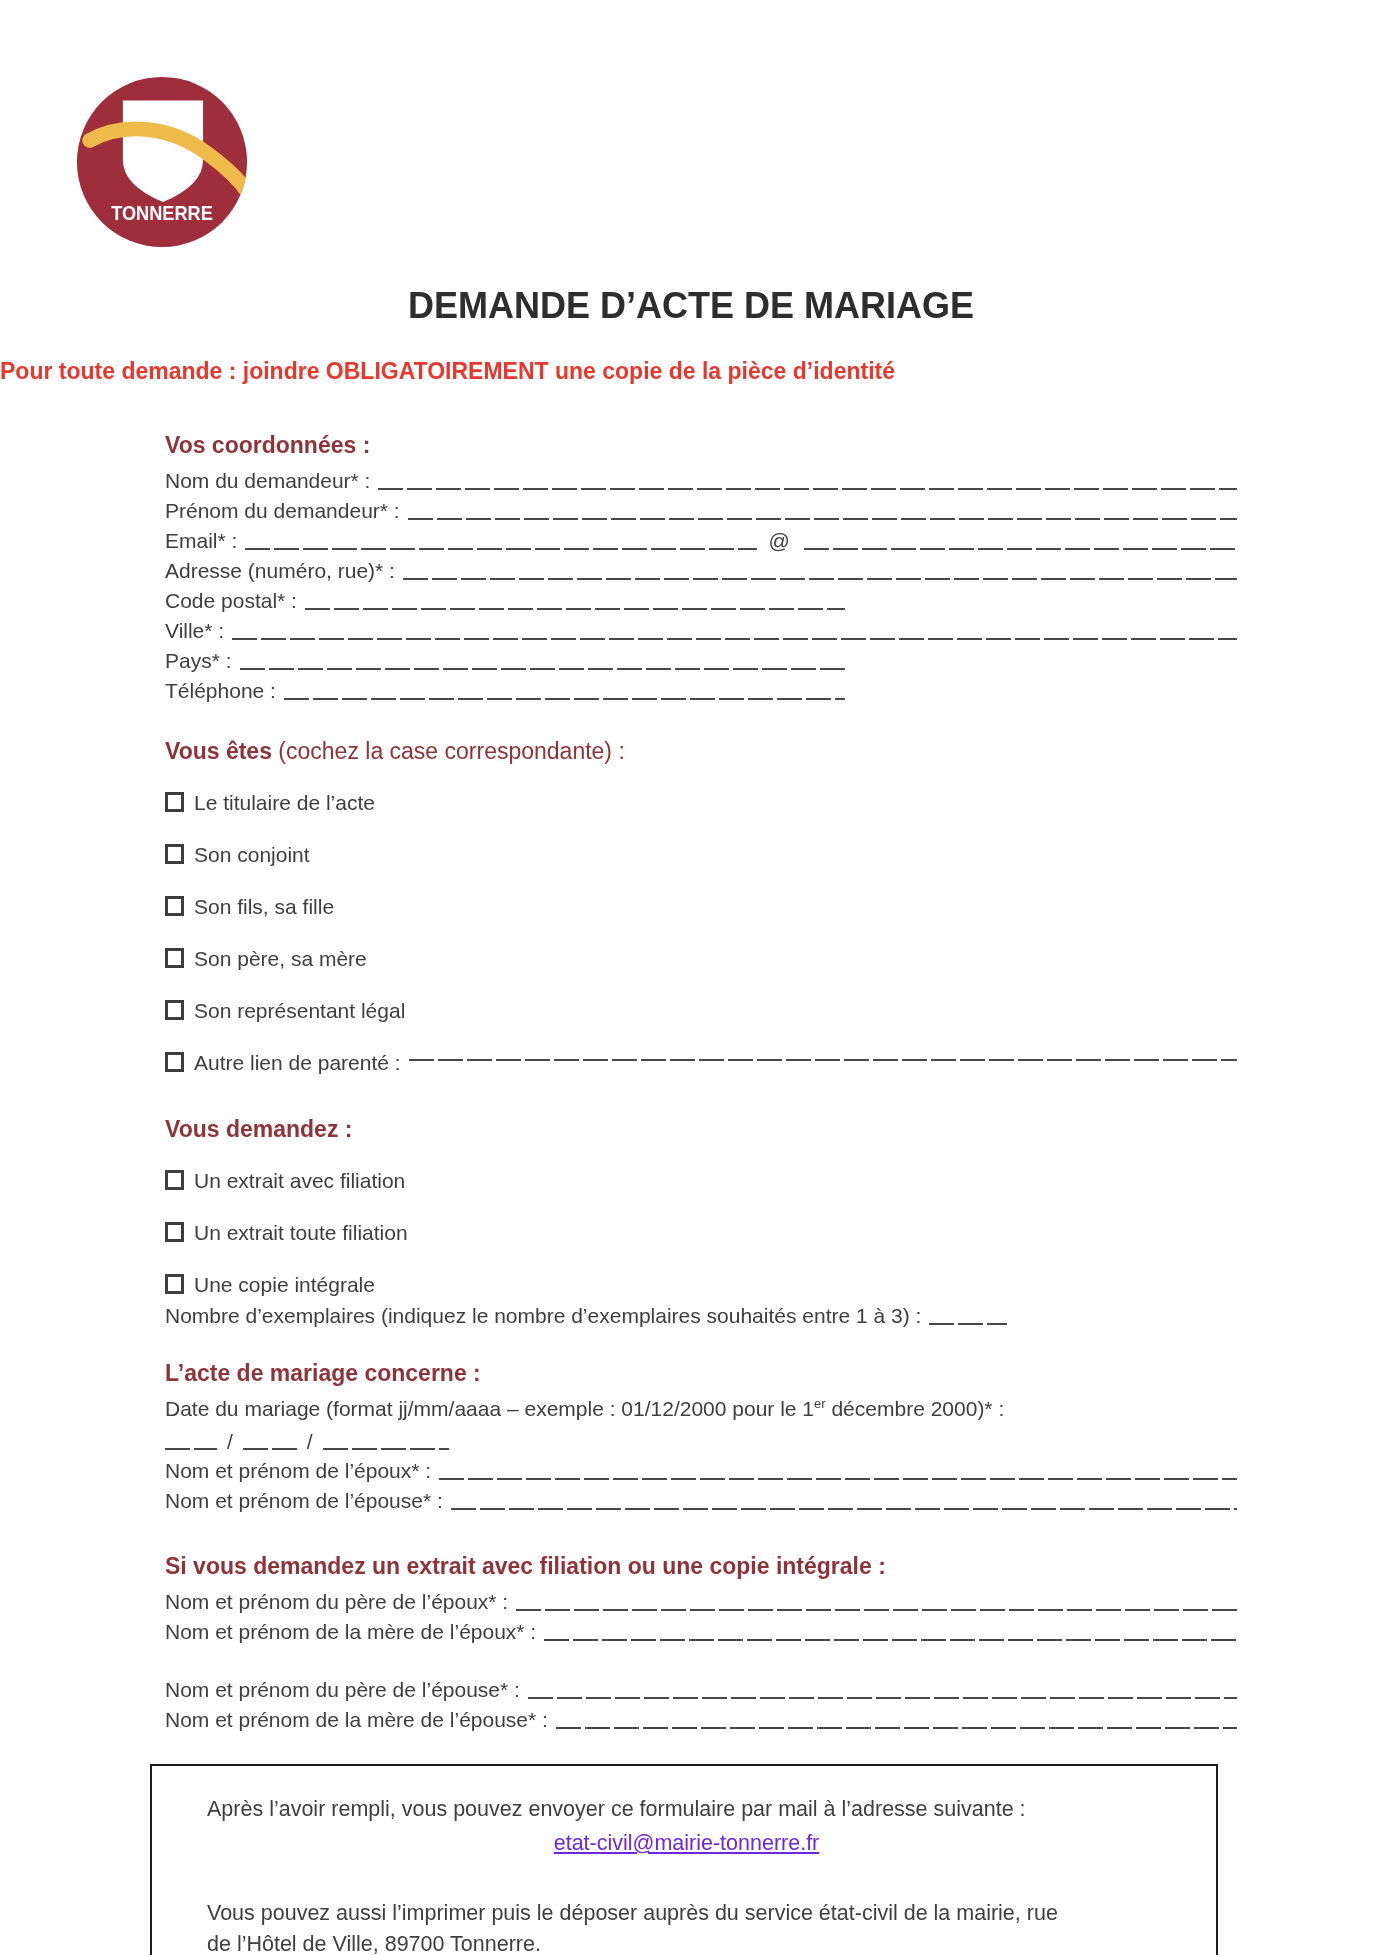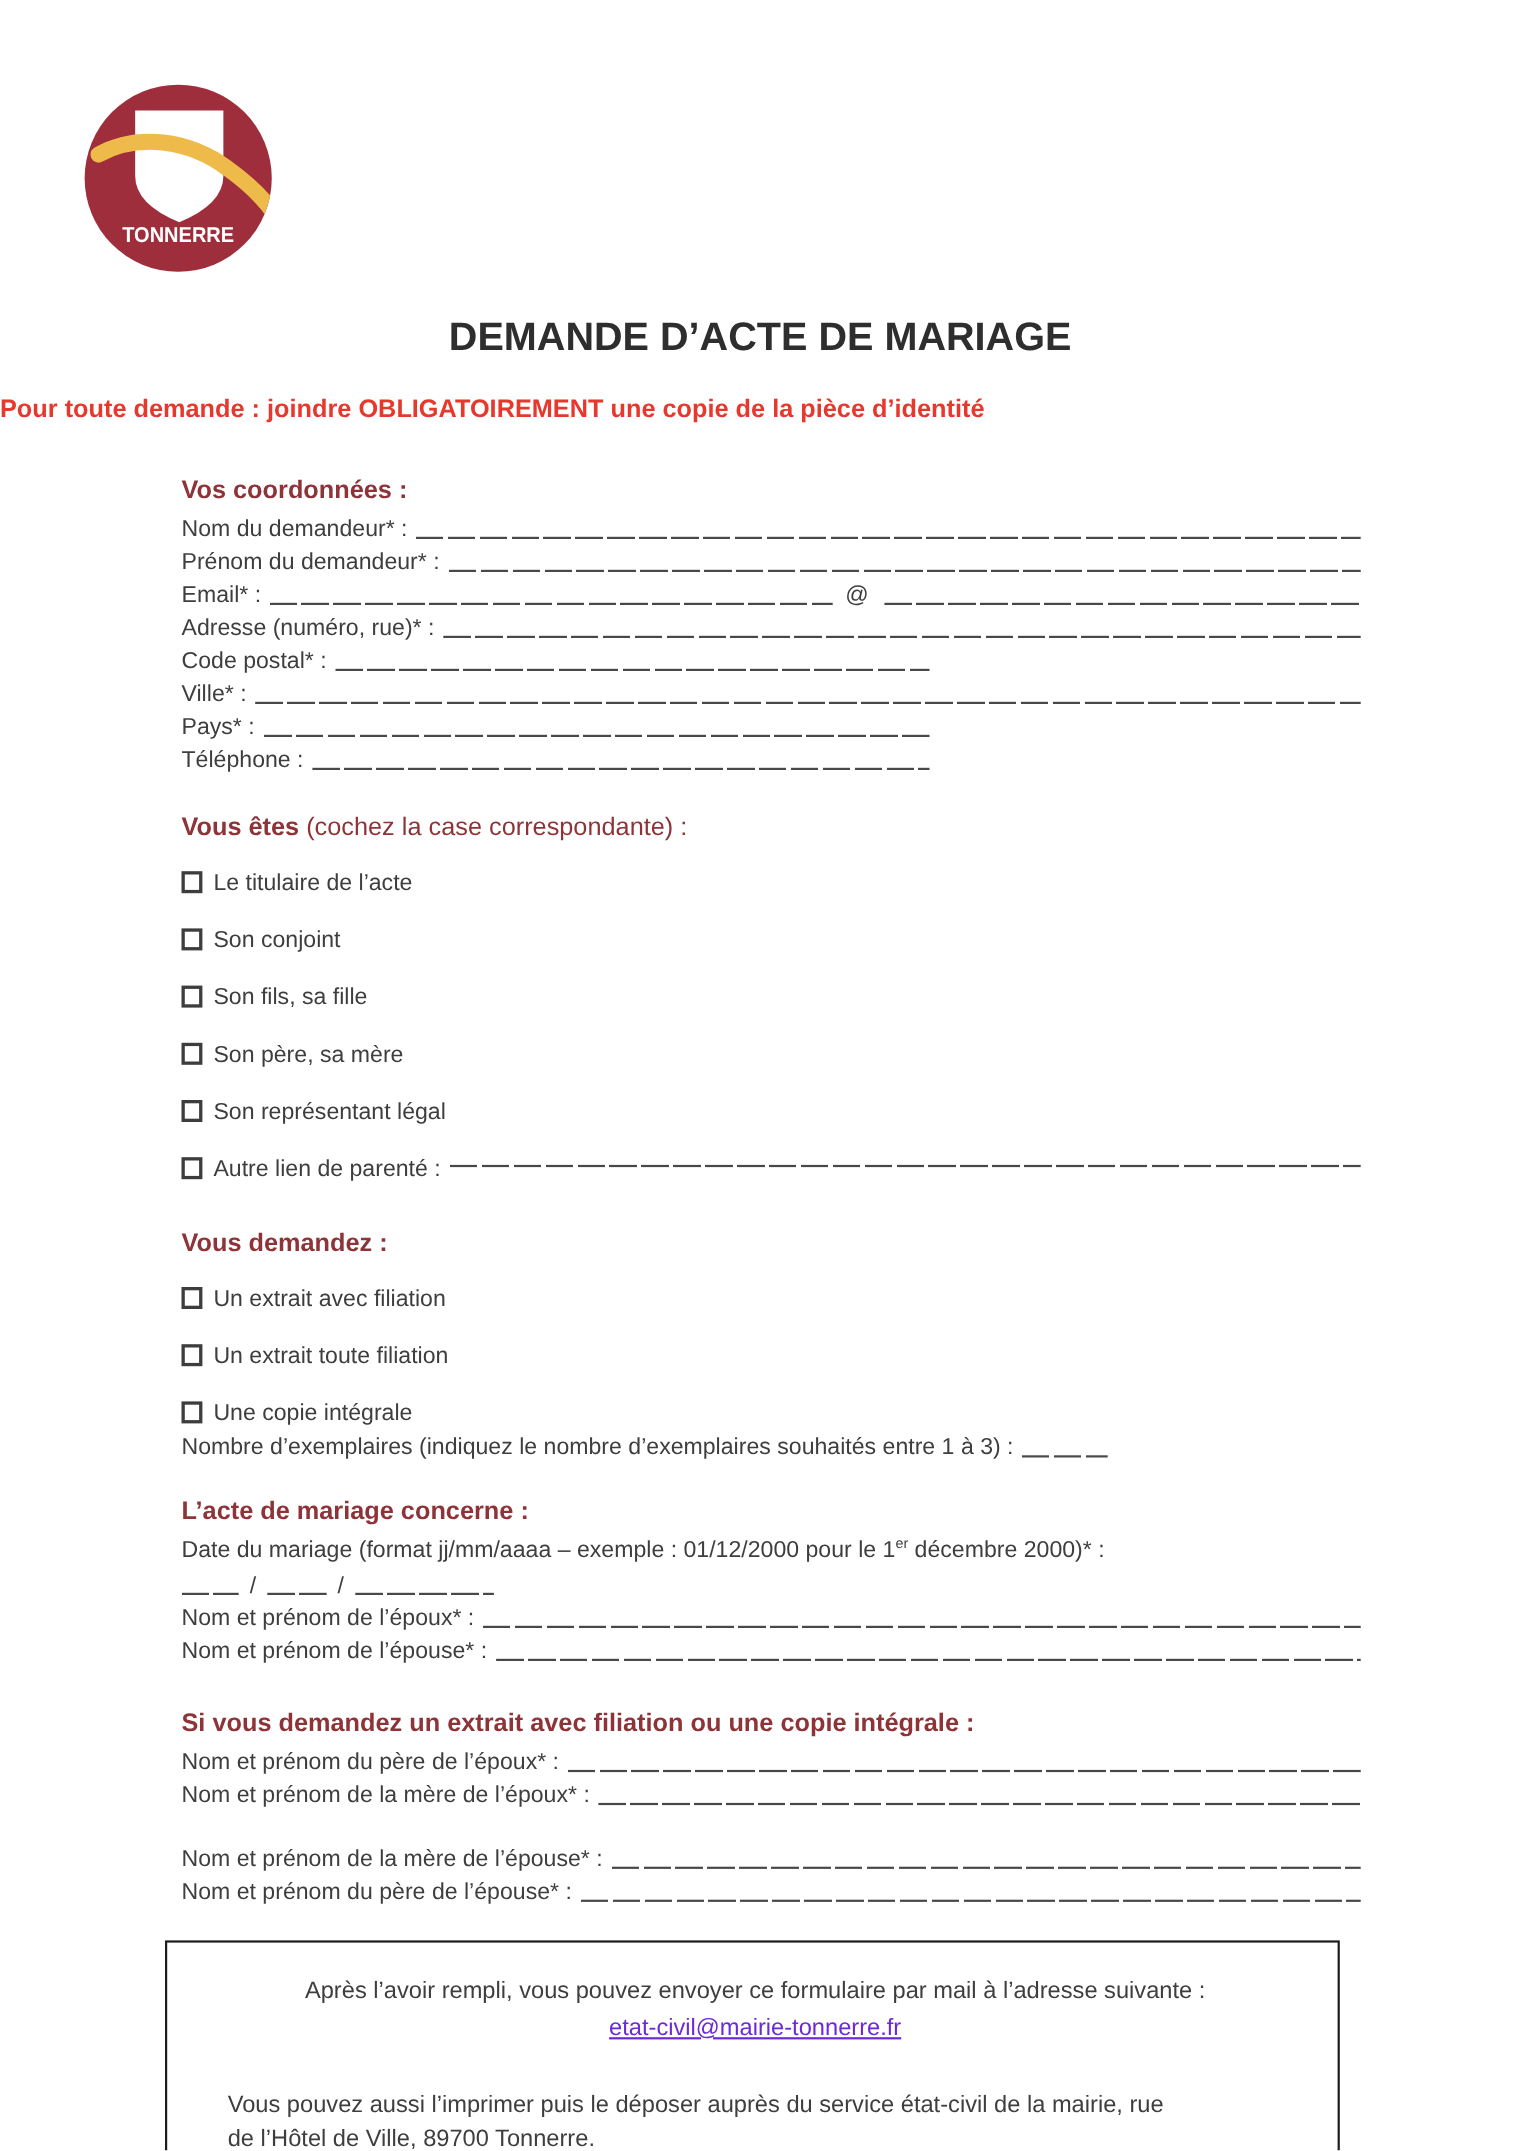--- a/index.html
+++ b/index.html
@@ -25,21 +25,21 @@
   .cbrow{display:flex;align-items:center;height:30px;margin-top:22px;}
   .cb{width:13px;height:14px;border:3px solid #3d3d3d;margin:0 10px 2px 0;flex:none;background:#fff;}
   .cbrow .lbl{white-space:pre;line-height:28px;}
   .dline{display:flex;align-items:flex-end;height:32px;}
   .dseg{height:2px;margin-bottom:5px;background:repeating-linear-gradient(90deg,#484848 0 25px,rgba(0,0,0,0) 25px 29px);}
   .d1{width:52px;}.d2{width:54px;}.d3{width:126px;}
   .dslash{line-height:26px;margin:0 10px;}
   .spacer{height:28px;}
   .infobox{box-sizing:border-box;width:1068px;margin:30px 0 0 -15px;border:2px solid #1c1c1c;
     padding:28px 50px 30px 55px;font-size:21.5px;line-height:30px;}
-  .boxline1{text-align:center;}
+  .boxline1{text-align:left;}
   .boxlinkwrap{text-align:center;margin-top:4px;}
   .boxlink{color:#6d28d9;text-decoration:underline;cursor:pointer;}
   .para{margin-top:40px;line-height:31px;}
   .footnote{margin:10px 0 0 -15px;font-family:"Liberation Serif",serif;font-style:italic;font-size:18px;color:#2b2b2b;}
   sup.er{vertical-align:super;font-size:0.62em;}
 </style>
 </head>
 <body>
 
 <div class="page">
@@ -168,25 +168,25 @@
     <div class="row">
       <span class="lbl">Nom et prénom du père de l’époux* :</span>
       <span class="line"></span>
     </div>
     <div class="row">
       <span class="lbl">Nom et prénom de la mère de l’époux* :</span>
       <span class="line"></span>
     </div>
     <div class="spacer"></div>
     <div class="row">
+      <span class="lbl">Nom et prénom du père de l’épouse* :</span>
+      <span class="line"></span>
+    </div>
+    <div class="row">
       <span class="lbl">Nom et prénom de la mère de l’épouse* :</span>
-      <span class="line"></span>
-    </div>
-    <div class="row">
-      <span class="lbl">Nom et prénom du père de l’épouse* :</span>
       <span class="line"></span>
     </div>
 
     <div class="infobox">
       <div class="boxline1">Après l’avoir rempli, vous pouvez envoyer ce formulaire par mail à l’adresse suivante :</div>
       <div class="boxlinkwrap">
         <span class="boxlink">etat-civil@mairie-tonnerre.fr</span>
       </div>
       <div class="para">
         <div>Vous pouvez aussi l’imprimer puis le déposer auprès du service état-civil de la mairie, rue</div>

